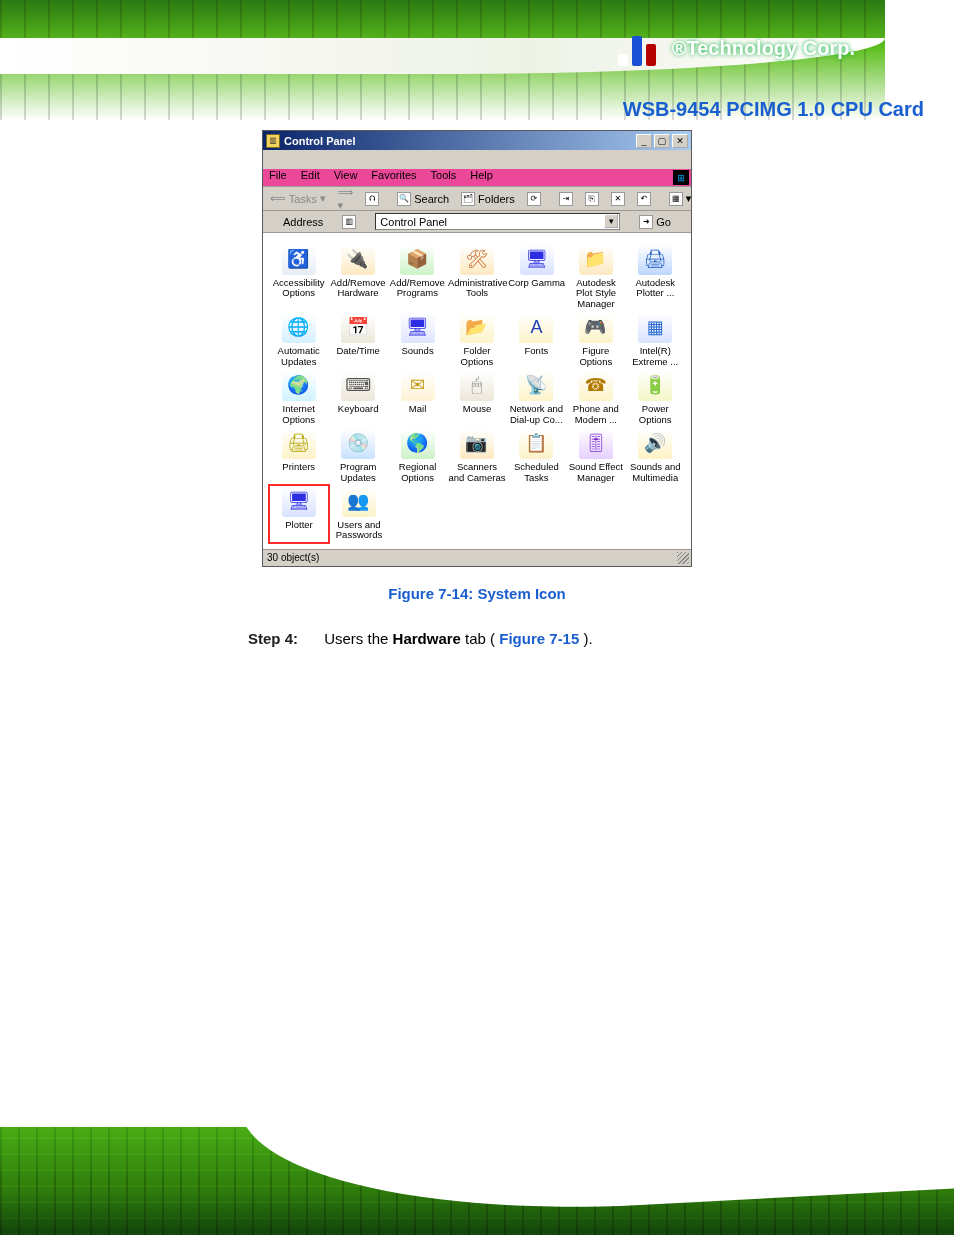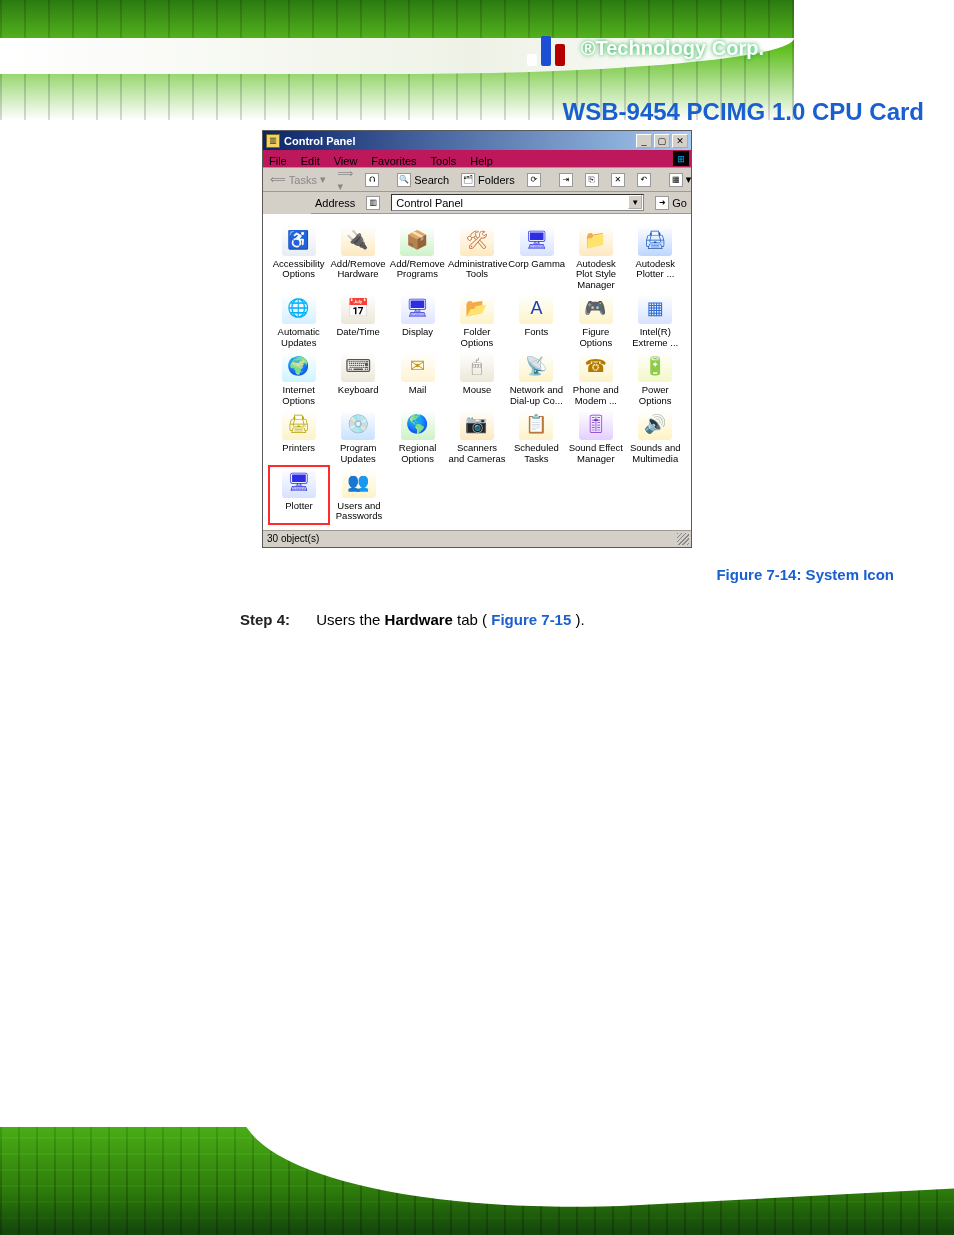--- a/index.html
+++ b/index.html
@@ -1,52 +1,52 @@
 <!DOCTYPE html>
 <html><head>
 <meta charset="utf-8">
 <style>
   * { margin: 0; padding: 0; box-sizing: border-box; }
   body { width: 954px; height: 1235px; font-family: Tahoma, Arial, sans-serif; background: #fff; position: relative; overflow: hidden; }
 
   
-  .top-banner { width: 794px; height: 120px; background: linear-gradient(180deg, #2b7a12 0%, #5ebf1f 40%, #fff 100%); position: relative; }
+  .top-banner { width: 885px; height: 120px; background: linear-gradient(180deg, #2b7a12 0%, #5ebf1f 40%, #fff 100%); position: relative; }
   .top-banner .circuit { position:absolute; inset:0; background:
       repeating-linear-gradient(90deg, rgba(0,0,0,0.15) 0 2px, transparent 2px 24px),
       repeating-linear-gradient(0deg, rgba(255,255,255,0.1) 0 2px, transparent 2px 20px);
       mix-blend-mode: multiply; }
   .top-banner .white-swoosh { position:absolute; left:0; right:0; top:38px; height:36px;
       background: linear-gradient(90deg, #fff 0%, #eef2e6 60%, #fff 100%);
       border-radius: 0 0 50% 0 / 0 0 100% 0; }
   .logo-block { position:absolute; right:30px; top:30px; color:#fff; font-weight:bold; font-size:20px; text-shadow: 0 0 4px #0a3; display:flex; align-items:center; gap:8px; }
   .logo-mark { width:46px; height:36px; display:flex; gap:4px; align-items:flex-end; }
   .logo-mark div { width:10px; background:#fff; border-radius:2px; }
   .logo-mark .b1 { height:12px; }
   .logo-mark .b2 { height:30px; background:#1b4fd6; }
   .logo-mark .b3 { height:22px; background:#b50000; }
 
-  .product-title { position:absolute; right:30px; top:98px; color:#1a5fd0; font-weight:bold; font-size:24px; }
+  .product-title { position:absolute; right:30px; top:98px; color:#1a5fd0; font-weight:bold; font-size:20px; }
 
   
   .doc-area { padding: 10px 60px 40px 60px; }
 
   
   .win { width:430px; margin: 0 auto; border:1px solid #5a5a5a; background:#d4d0c8; font-size:11px; position:relative; }
   .titlebar { height:19px; background: linear-gradient(90deg,#0a246a,#a6caf0); color:#fff; display:flex; align-items:center; padding:0 3px; }
   .titlebar .ti-icon { width:14px; height:14px; background:#f4d35e; border:1px solid #7a6a1d; margin-right:4px; font-size:8px; display:flex; align-items:center; justify-content:center; color:#333; }
   .titlebar .title-text { flex:1; font-weight:bold; font-size:11px; }
   .titlebar .win-btn { width:16px; height:14px; background:#d4d0c8; border:1px outset #fff; margin-left:2px; font-size:9px; display:flex; align-items:center; justify-content:center; color:#000; cursor:default; }
-  .menubar { height:18px; background:#be185d; display:flex; align-items:flex-end; gap:14px; padding:0 6px; font-size:11px; border-bottom:1px solid #9e9a91; position:relative; }
+  .menubar { height:18px; background:#ec4899; display:flex; align-items:flex-start; gap:14px; padding:0 6px; font-size:11px; border-bottom:1px solid #9e9a91; position:relative;margin-top:19px; }
   .menubar .win-flag { position:absolute; right:2px; top:1px; width:16px; height:15px; background:#000; display:flex; align-items:center; justify-content:center; font-size:9px; color:#0af; }
   .toolbar { height:24px; background:#d4d0c8; display:flex; align-items:center; gap:6px; padding:0 4px; border-bottom:1px solid #9e9a91; font-size:11px; }
   .toolbar .sep { width:1px; height:18px; background:#888; }
   .tb-btn { display:flex; align-items:center; gap:3px; padding:1px 3px; }
   .tb-icon { width:14px; height:14px; border:1px solid #999; background:#fff; font-size:8px; display:flex; align-items:center; justify-content:center; }
   .toolbar .dis { color:#888; }
-  .addressbar { height:22px; background:#d4d0c8; display:flex; align-items:center; gap:11px; padding:0 4px; border-bottom:1px solid #9e9a91; font-size:11px;margin-left:48px; }
+  .addressbar { height:22px; background:#d4d0c8; display:flex; align-items:center; gap:19px; padding:0 20px; border-bottom:1px solid #9e9a91; font-size:11px; }
   .addressbar input { flex:1; height:17px; border:1px inset #888; background:#fff; padding:0 18px 0 4px; font-size:11px; }
   .addr-wrap { flex:1; position:relative; display:flex; }
   .addr-dd { position:absolute; right:2px; top:1px; width:14px; height:14px; background:#d4d0c8; border:1px outset #fff; font-size:8px; display:flex; align-items:center; justify-content:center; }
   .go-btn { display:flex; align-items:center; gap:3px; }
 
   .icon-grid { background:#fff; padding:10px 6px 6px 6px; }
   .row { display:flex; }
   .cp-item { width:60px; text-align:center; font-size:9.5px; line-height:1.1; color:#000; padding:2px 1px; }
   .cp-item .ic { width:34px; height:30px; margin:0 auto 3px; display:flex; align-items:center; justify-content:center; font-size:18px; border-radius:3px; }
   .cp-item.highlighted { outline:2px solid #ff2a2a; outline-offset:-1px; }
@@ -80,23 +80,23 @@
   .ic-printers { background:linear-gradient(#fff,#fdf3c8); color:#b3a300; }
   .ic-progupd { background:linear-gradient(#fff,#c9e1ff); color:#1e64c7; }
   .ic-regional { background:linear-gradient(#fff,#cdf2c8); color:#0b8; }
   .ic-scanner { background:linear-gradient(#fff,#fde9c0); color:#c46e00; }
   .ic-sched { background:linear-gradient(#fff,#fdf3c8); color:#b37a00; }
   .ic-sound { background:linear-gradient(#fff,#e5cfff); color:#7a2fc9; }
   .ic-soundsmm { background:linear-gradient(#fff,#fff3c4); color:#c9a000; }
   .ic-system { background:linear-gradient(#fff,#d7e2ff); color:#2d2de3; }
   .ic-users { background:linear-gradient(#fff,#fdf3c8); color:#b37a00; }
 
-  .fig-caption { text-align:right; color:#1a5fd0; font-weight:bold; font-size:15px; margin:18px 0 28px; }
+  .fig-caption { text-align:center; color:#1a5fd0; font-weight:bold; font-size:15px; margin:18px 0 28px; }
   .step-row { font-size:15px; margin-left:180px; }
-  .step-row .lbl { font-weight:bold; color:#222; margin-right:22px; }
+  .step-row .lbl { font-weight:bold; color:#222; margin-right:22px;margin-left:8px; }
   .step-row .bold { font-weight:bold; }
   .step-row .blue { color:#1a5fd0; font-weight:bold; }
 
   .page-num { position:absolute; right:45px; bottom:55px; color:#fff; font-weight:bold; font-size:17px; z-index:20; }
 
   
   .bottom-banner { position:absolute; left:0; bottom:0; width:954px; height:108px;
       background: linear-gradient(180deg, #4aad16 0%, #2d7a0b 60%, #12430b 100%); overflow:hidden; }
   .bottom-banner .circuit { position:absolute; inset:0; background:
       repeating-linear-gradient(90deg, rgba(0,0,0,0.2) 0 2px, transparent 2px 18px),
@@ -223,21 +223,21 @@
           <div class="cp-item">
             <div class="ic ic-autoupd">🌐</div>
             <div>Automatic Updates</div>
           </div>
           <div class="cp-item">
             <div class="ic ic-datetime">📅</div>
             <div>Date/Time</div>
           </div>
           <div class="cp-item">
             <div class="ic ic-display">🖥</div>
-            <div>Display</div>
+            <div>Sounds</div>
           </div>
           <div class="cp-item">
             <div class="ic ic-folderopt">📂</div>
             <div>Folder Options</div>
           </div>
           <div class="cp-item">
             <div class="ic ic-fonts">A</div>
             <div>Fonts</div>
           </div>
           <div class="cp-item">

